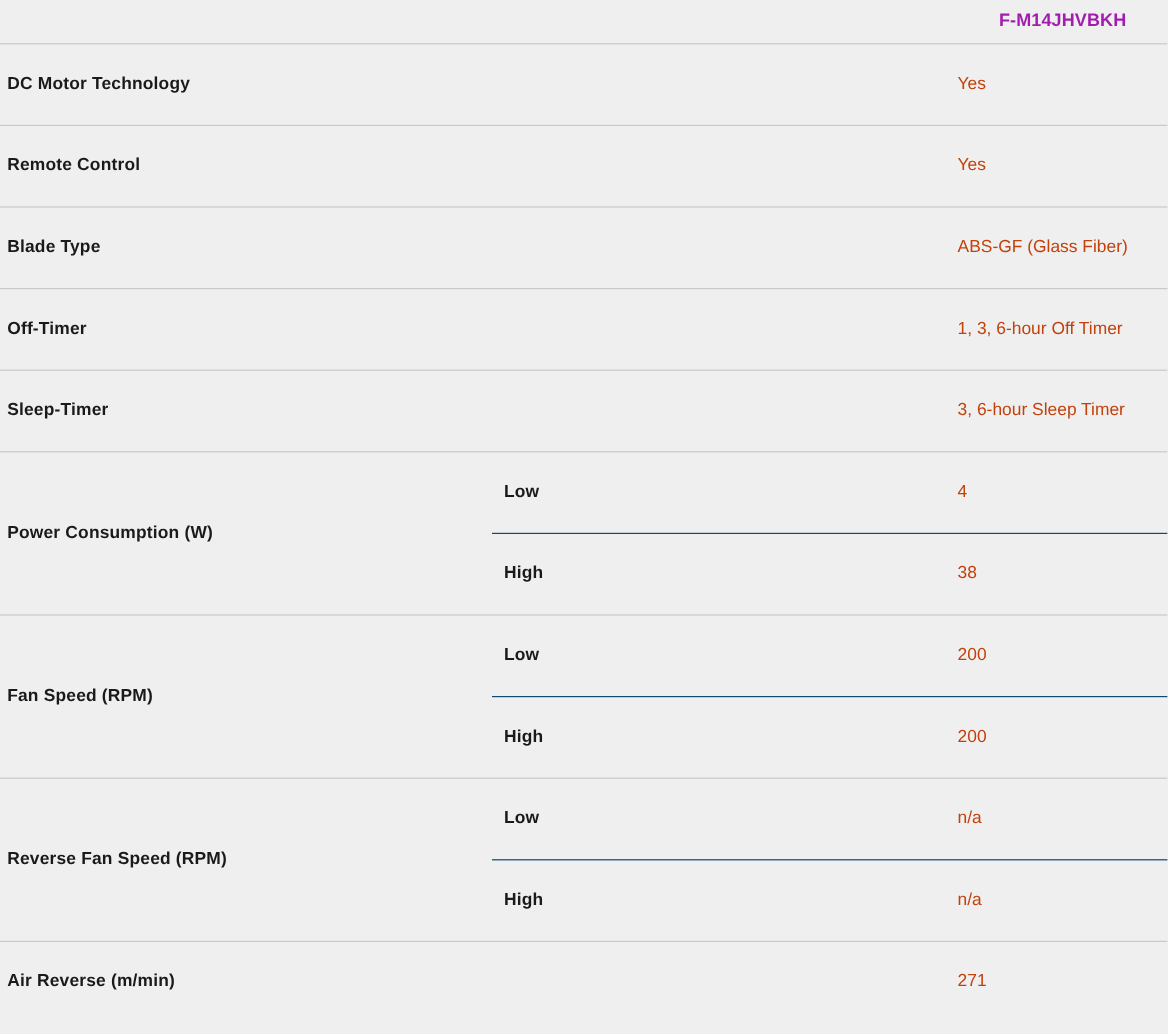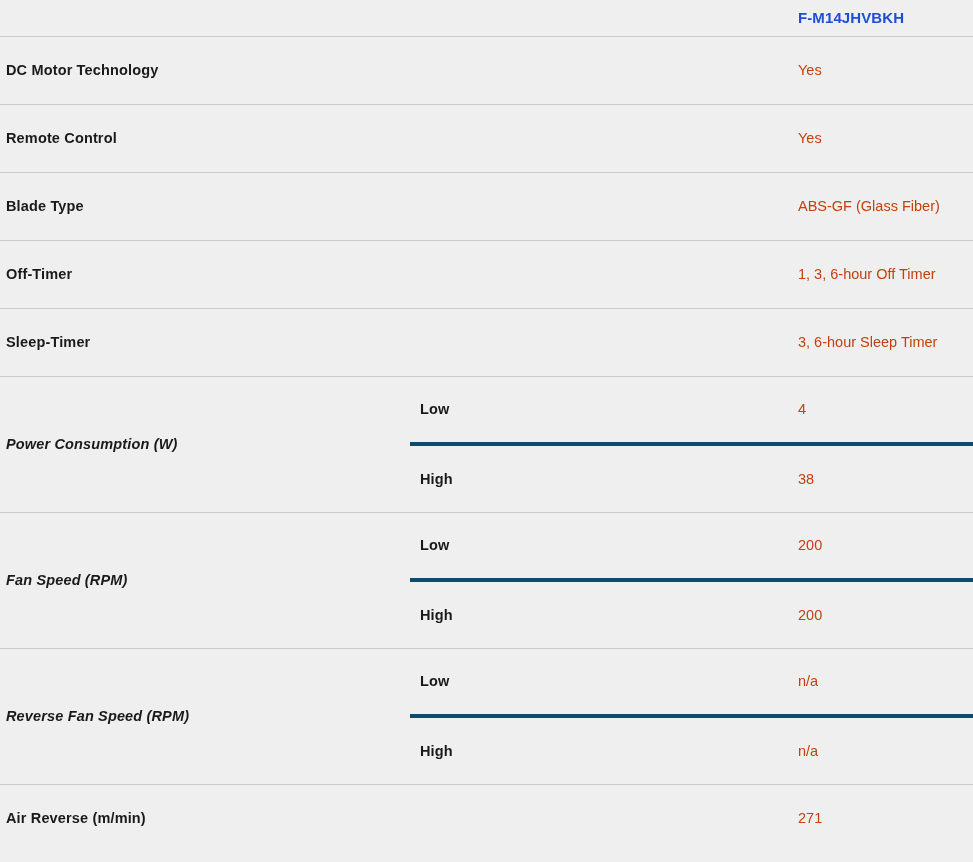--- a/index.html
+++ b/index.html
@@ -26,35 +26,36 @@
     vertical-align: middle;
     text-align: left;
   }
 
   
   .hdr-row th {
     height: 36px;
     padding: 0 0 10px 0;
     font-size: 15px;
     font-weight: bold;
-    color: #1d4ed8;
+    color: #a21caf;
     letter-spacing: 0.1px;
     vertical-align: bottom;
+    text-align: center;
   }
   .hdr-row th.model {
     padding-left: 8px;
   }
 
   
   tr.group-start > td {
     border-top: 1px solid #c9c9c9;
   }
   tr.sub-row > td.sub-label,
   tr.sub-row > td.sub-value {
-    border-top: 4px solid #0c4a6e;
+    border-top: 1px solid #0c4a6e;
     margin-top: 28px;
   }
 
   td.label {
     font-size: 14.5px;
     font-weight: bold;
     color: #1a1a1a;
     padding-left: 6px;
     letter-spacing: 0.15px;
   }
@@ -70,21 +71,21 @@
     font-weight: normal;
     color: #c2410c;
     padding-left: 8px;
     white-space: nowrap;
   }
   tr.simple-row td { height: 68px; margin-left: 16px; }
   tr.group-start.multi td { height: 68px; }
   tr.sub-row td { height: 68px; }
   tr.last-row td { height: 68px; }
 
-  .rowspan-label { vertical-align: middle; font-style: italic; }
+  .rowspan-label { vertical-align: middle; }
 </style>
 </head>
 <body>
 
 <table class="spec-table">
   <colgroup>
     <col class="c-label">
     <col class="c-sub">
     <col class="c-val">
   </colgroup>

